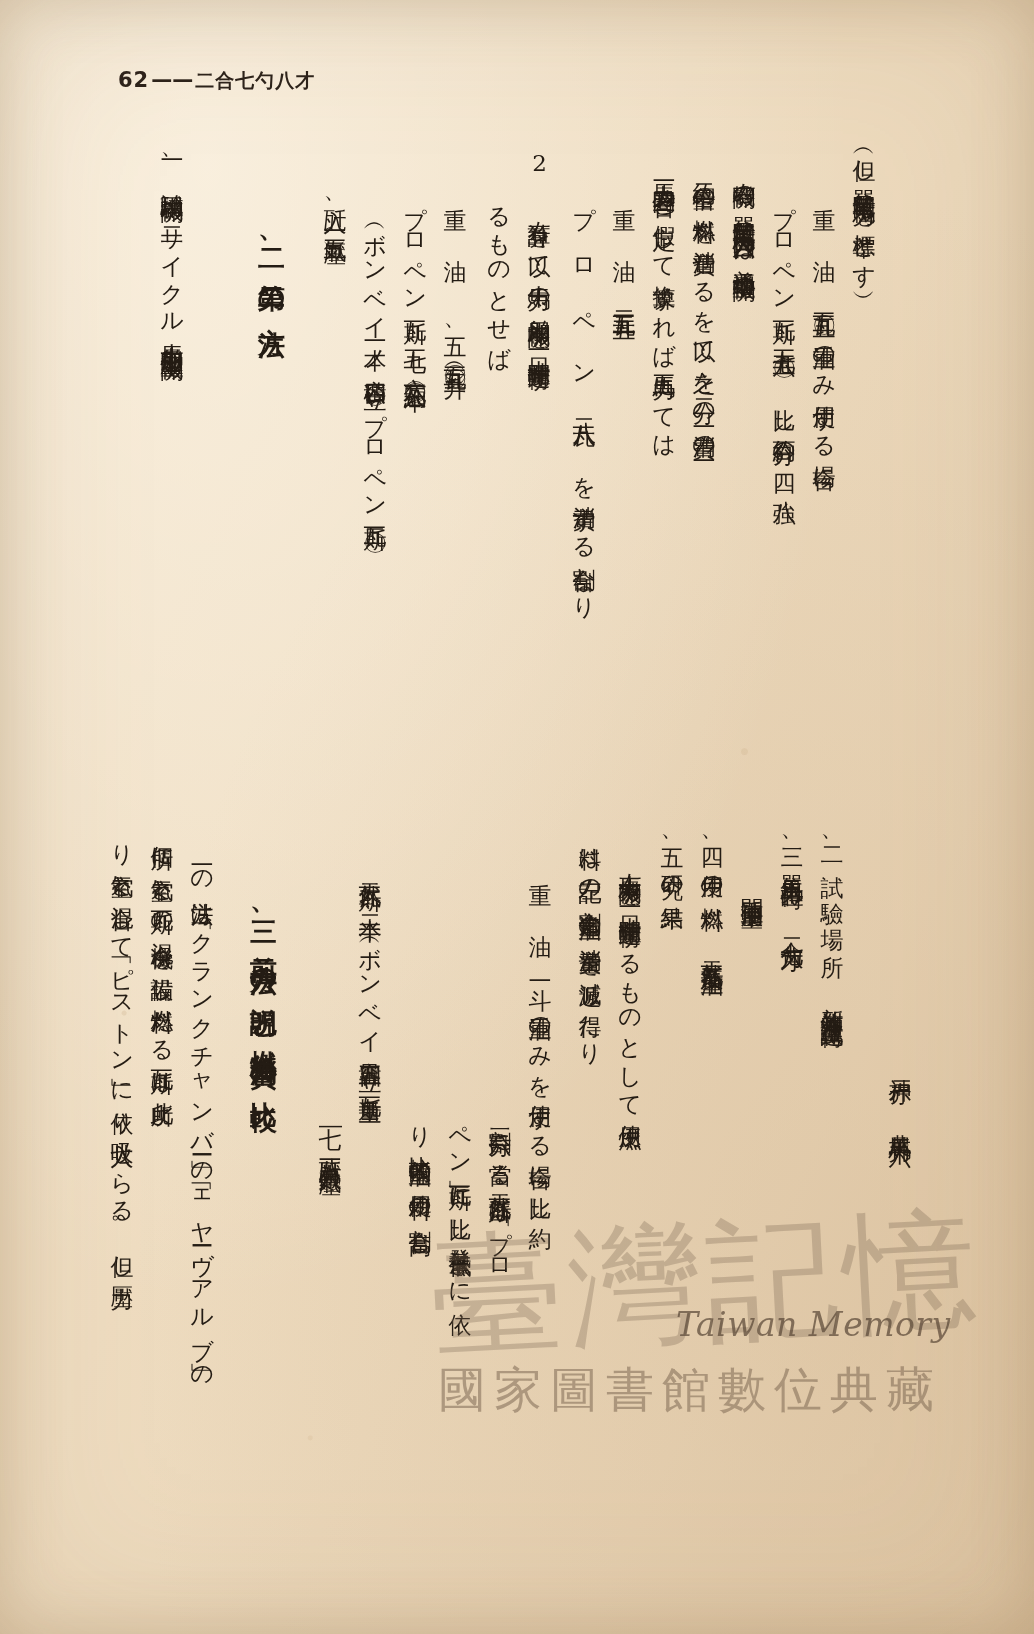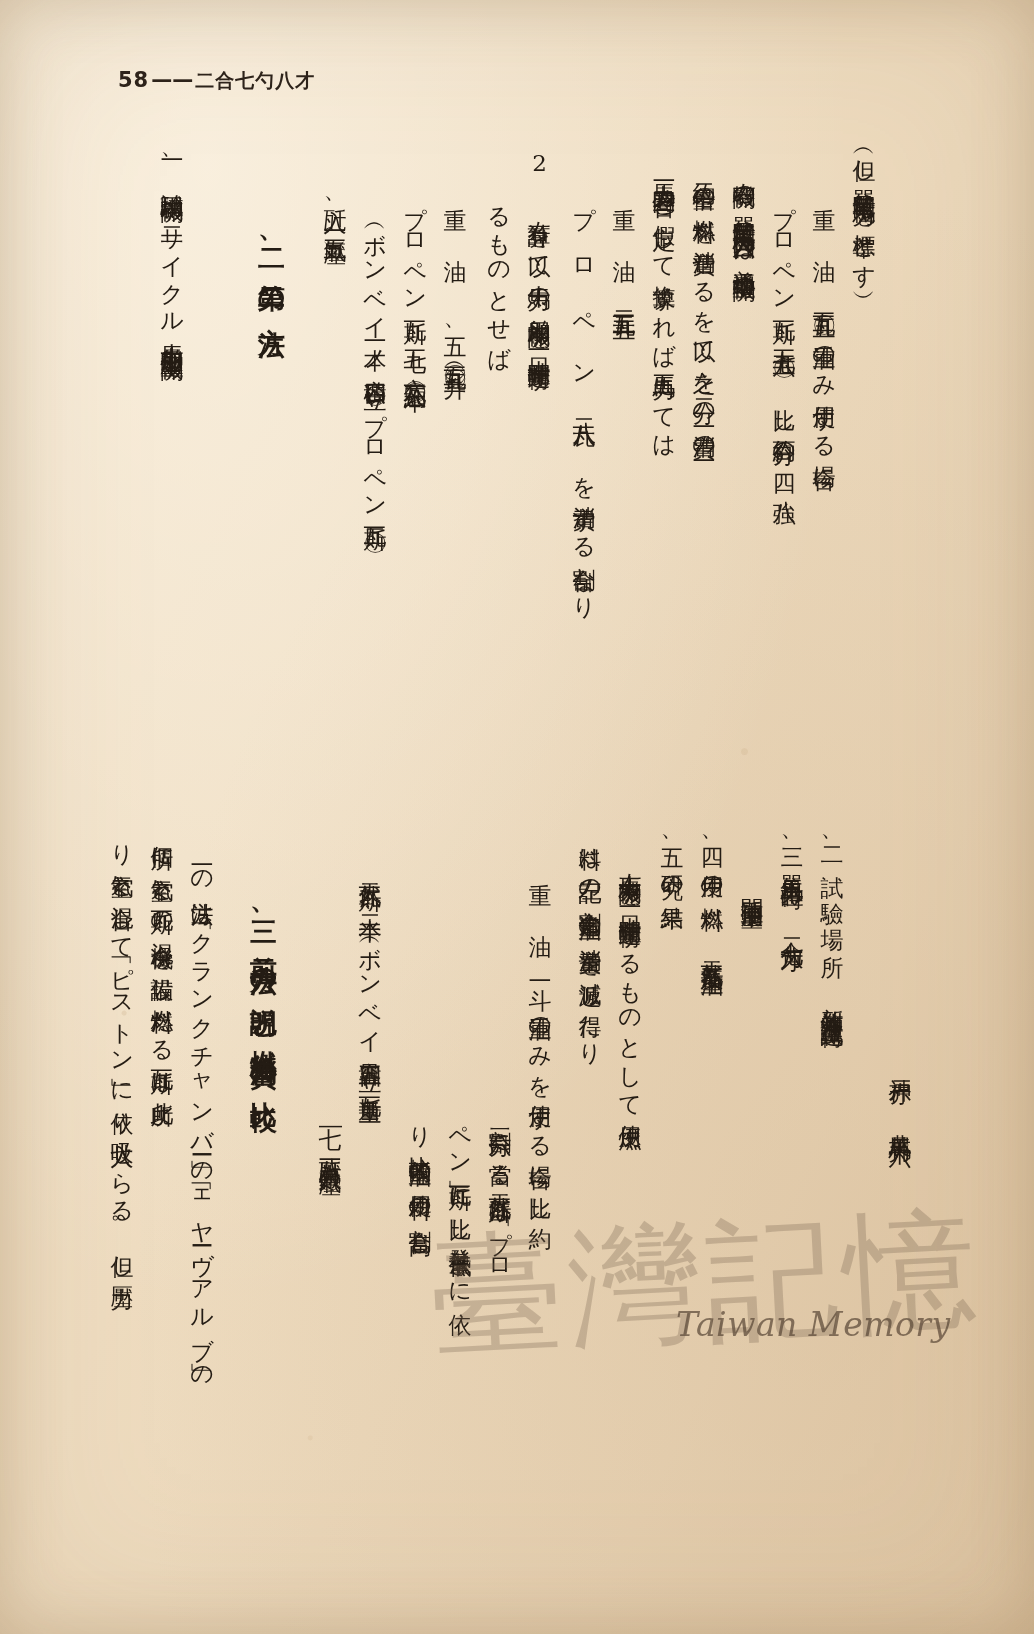--- a/index.html
+++ b/index.html
@@ -115,21 +115,21 @@
   }
 </style>
 </head>
 <body>
 
 <div id="page">
 
   <div class="grain"></div>
 
   <div id="header">
-    <span class="pagenum">58</span>
+    <span class="pagenum">62</span>
     <span class="dash">——</span>
     <span class="htitle">二合七勺八才</span>
   </div>
 
   <div class="vcol" style="left:852px; top:140px; height:520px;">（但し單位時間單位馬力を標準とす）</div>
   <div class="vcol" style="left:812px; top:190px; height:640px;">重　　油　　五〇瓦五　重油のみ使用する場合に</div>
   <div class="vcol" style="left:772px; top:190px; height:640px;">プロペン瓦斯　五七六五〇　　比し約百分の四、八強</div>
   <div class="vcol" style="left:732px; top:165px; height:680px;">右機關の單位時間單位馬力六合一四は普通小型機關の</div>
   <div class="vcol" style="left:692px; top:165px; height:680px;">約二倍量の燃料を消費せるを以て之を二分の一消費の一</div>
   <div class="vcol" style="left:652px; top:165px; height:680px;">馬力一時間三合と假定して換算すれば五馬力にては</div>
@@ -159,15 +159,16 @@
   <div class="vcol" style="left:408px; top:1060px; height:420px;">　　り比較的重油の使用料の割合高じ</div>
   <div class="vcol" style="left:358px; top:865px; height:600px;">天然瓦斯　二本半　（ボンベイ容量五四立　瓦斯重量</div>
   <div class="vcol" style="left:318px; top:1060px; height:400px;">　　七―八瓩壓力一八〇氣壓）</div>
   <div class="vcol big" style="left:250px; top:900px; height:560px;">三、前二方法の説明と燃料消費の比較</div>
   <div class="vcol" style="left:190px; top:828px; height:640px;">　一の方法は「クランクチャンバー」の「ェヤーヴアルブ」の</div>
   <div class="vcol" style="left:150px; top:828px; height:640px;">個所に空氣と瓦斯の混合機を設備し燃料たる瓦斯は此所よ</div>
   <div class="vcol" style="left:110px; top:828px; height:660px;">り空氣と混合して「ピストン」に依り吸入せらる。但し壓力</div>
 
   <div id="wm-script">臺灣記憶</div>
   <div id="wm-en">Taiwan Memory</div>
+  <div id="wm-cn">國家圖書館數位典藏</div>
 
   <div class="edge-shadow"></div>
 </div>
 
 </body></html>

